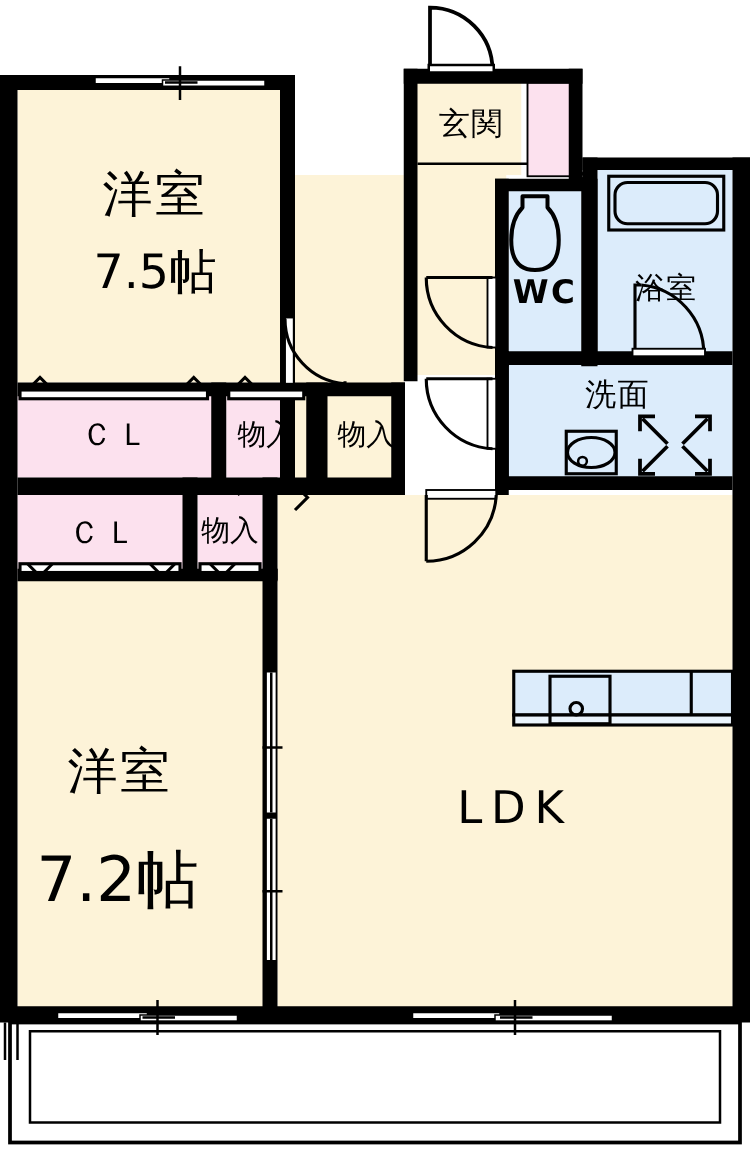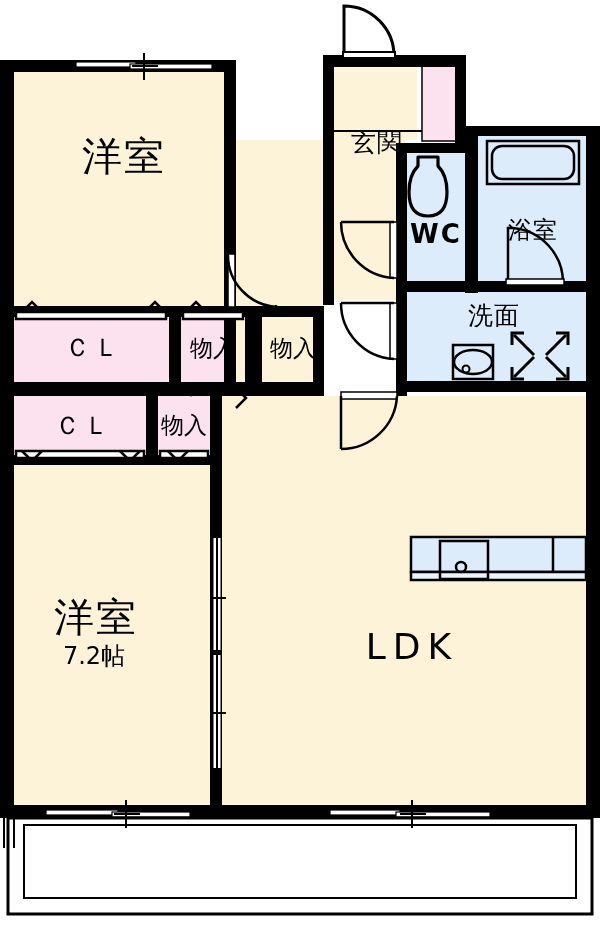--- a/index.html
+++ b/index.html
@@ -264,27 +264,28 @@
     </g>
 
     <g stroke="#000000" stroke-width="2">
       <line x1="4" y1="818" x2="4" y2="848"></line>
       <line x1="14" y1="818" x2="14" y2="848"></line>
     </g>
 
   </svg>
 
   <div class="label jp" style="left:74px; top:135px; width:100px; font-size:40px; letter-spacing:2px;">洋室</div>
+  <div class="label jp" style="left:54px; top:198px; width:140px; font-size:38px;">7.5帖</div>
 
   <div class="label jp" style="left:46px; top:596px; width:100px; font-size:40px; letter-spacing:2px;">洋室</div>
-  <div class="label jp" style="left:24px; top:644px; width:140px; font-size:24px;">7.2帖</div>
+  <div class="label jp" style="left:24px; top:678px; width:140px; font-size:50px;">7.2帖</div>
 
   <div class="label" style="left:337px; top:628px; width:150px; font-size:36px; letter-spacing:7px;">LDK</div>
 
-  <div class="label jp" style="left:342px; top:86px; width:70px; font-size:25px; letter-spacing:1px;margin-top:44px;">玄関</div>
+  <div class="label jp" style="left:342px; top:86px; width:70px; font-size:25px; letter-spacing:1px;">玄関</div>
 
   <div class="label" style="left:404px; top:221px; width:64px; font-size:26px; font-weight:bold; letter-spacing:2px;">WC</div>
 
   <div class="label jp" style="left:498px; top:218px; width:70px; font-size:24px; letter-spacing:1px;">浴室</div>
 
   <div class="label jp" style="left:459px; top:303px; width:70px; font-size:25px; letter-spacing:1px;">洗面</div>
 
   <div class="label" style="left:54px; top:335px; width:80px; font-size:25px; letter-spacing:4px;">ＣＬ</div>
   <div class="label jp" style="left:182px; top:336px; width:62px; font-size:23px;">物入</div>
   <div class="label jp" style="left:262px; top:336px; width:62px; font-size:23px;">物入</div>

